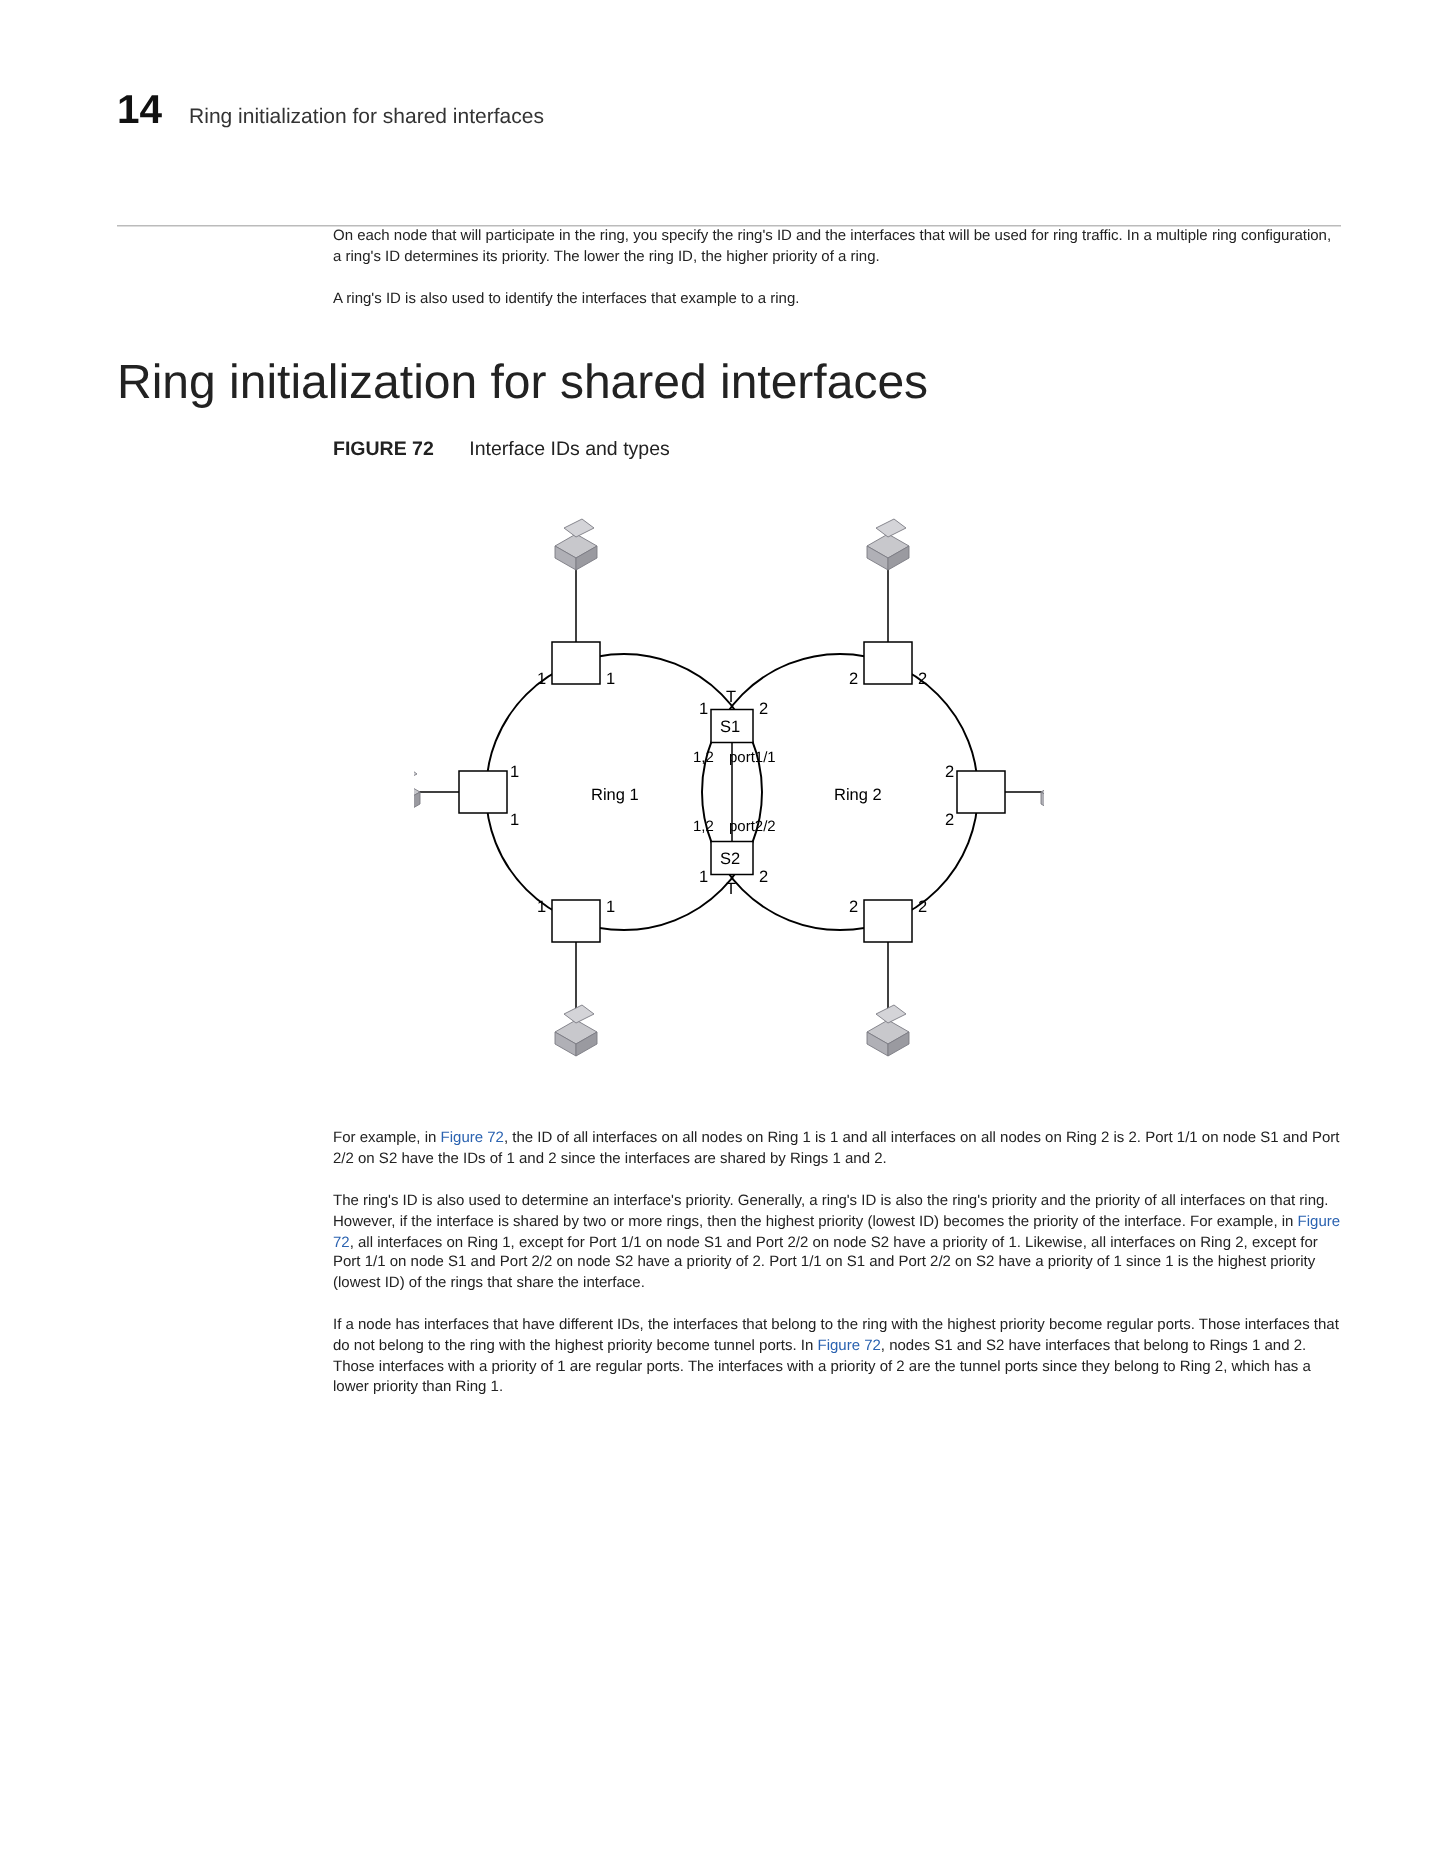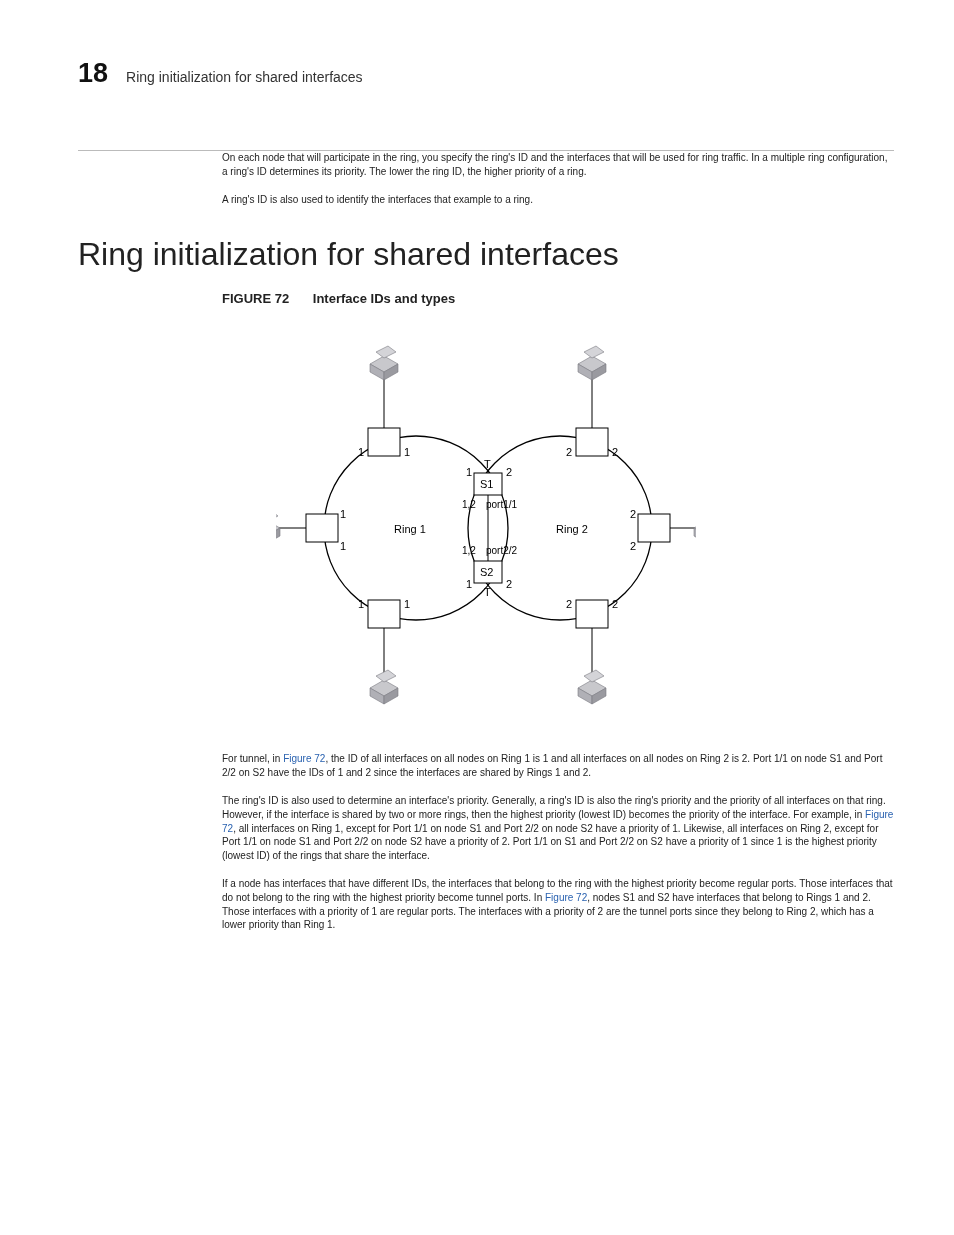--- a/index.html
+++ b/index.html
@@ -53,21 +53,21 @@
   }
   .figure-caption {
     font-size: 13px;
     margin-left: 144px;
     margin-bottom: 22px;
   }
   .figure-caption .fig-label {
     font-weight: 700;
   }
   .figure-caption .fig-title {
-    font-weight: 700;
+    font-weight: 400;
     margin-left: 20px;
   }
   .link {
     color: #2a62b0;
   }
   .diagram-wrap {
     display: flex;
     justify-content: center;
     margin: 4px 0 24px 0;
   }
@@ -94,21 +94,21 @@
     font-size: 10px;
   }
 </style>
 </head>
 <body>
 
 <div class="page">
 
   <div>
     <div class="header-row">
-      <span class="page-num">18</span>
+      <span class="page-num">14</span>
       <span class="header-text">Ring initialization for shared interfaces</span>
     </div>
     <div class="hr-under"></div>
   </div>
 
   <div class="body-block">
     <p>On each node that will participate in the ring, you specify the ring's ID and the interfaces that will be used for ring traffic. In a multiple ring configuration, a ring's ID determines its priority. The lower the ring ID, the higher priority of a ring.</p>
     <p>A ring's ID is also used to identify the interfaces that example to a ring.</p>
   </div>
 
@@ -188,21 +188,21 @@
       <text class="dlabel" x="230" y="260">2</text>
       <text class="dlabel dlabel-sm" x="186" y="226">1,2</text>
       <text class="dlabel dlabel-sm" x="210" y="226">port2/2</text>
 
       <line x1="212" y1="167" x2="212" y2="233" stroke="#000"></line>
     </svg>
   </div>
 
   <div class="body-block">
     <p>
-      <span>For tunnel, in </span><span class="link">Figure 72</span><span>, the ID of all interfaces on all nodes on Ring 1 is 1 and all interfaces on all nodes on Ring 2 is 2. Port 1/1 on node S1 and Port 2/2 on S2 have the IDs of 1 and 2 since the interfaces are shared by Rings 1 and 2.</span>
+      <span>For example, in </span><span class="link">Figure 72</span><span>, the ID of all interfaces on all nodes on Ring 1 is 1 and all interfaces on all nodes on Ring 2 is 2. Port 1/1 on node S1 and Port 2/2 on S2 have the IDs of 1 and 2 since the interfaces are shared by Rings 1 and 2.</span>
     </p>
     <p>
       <span>The ring's ID is also used to determine an interface's priority. Generally, a ring's ID is also the ring's priority and the priority of all interfaces on that ring. However, if the interface is shared by two or more rings, then the highest priority (lowest ID) becomes the priority of the interface. For example, in </span><span class="link">Figure 72</span><span>, all interfaces on Ring 1, except for Port 1/1 on node S1 and Port 2/2 on node S2 have a priority of 1. Likewise, all interfaces on Ring 2, except for Port 1/1 on node S1 and Port 2/2 on node S2 have a priority of 2. Port 1/1 on S1 and Port 2/2 on S2 have a priority of 1 since 1 is the highest priority (lowest ID) of the rings that share the interface.</span>
     </p>
     <p>
       <span>If a node has interfaces that have different IDs, the interfaces that belong to the ring with the highest priority become regular ports. Those interfaces that do not belong to the ring with the highest priority become tunnel ports. In </span><span class="link">Figure 72</span><span>, nodes S1 and S2 have interfaces that belong to Rings 1 and 2. Those interfaces with a priority of 1 are regular ports. The interfaces with a priority of 2 are the tunnel ports since they belong to Ring 2, which has a lower priority than Ring 1.</span>
     </p>
   </div>
 
 </div>

